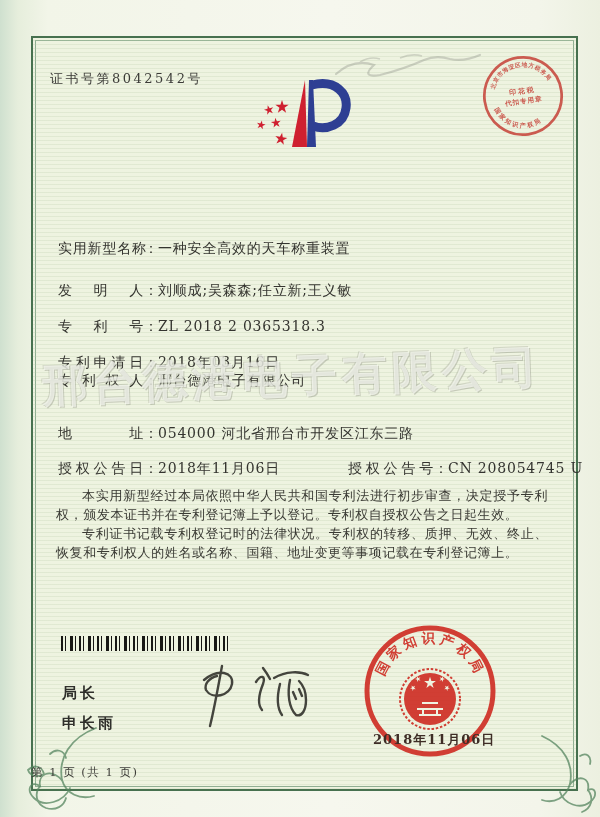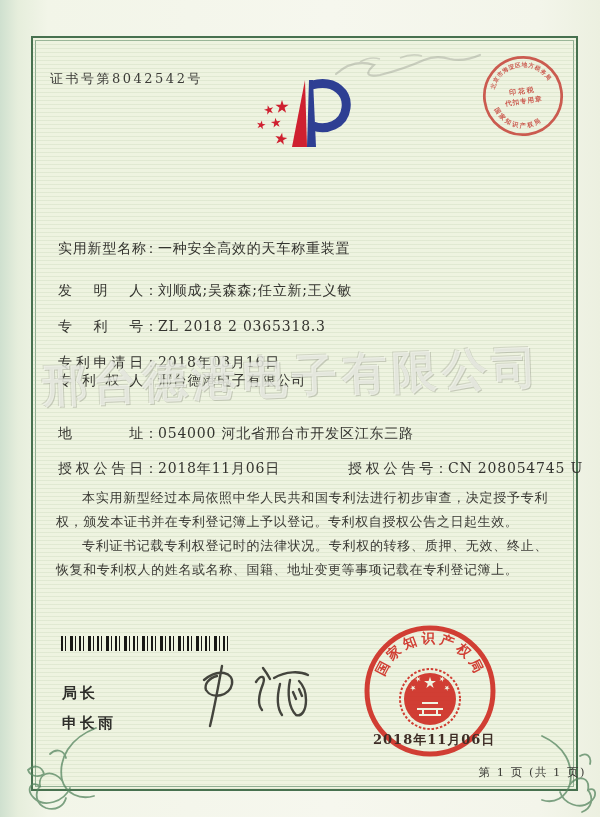--- a/index.html
+++ b/index.html
@@ -22,36 +22,36 @@
   .abs{position:absolute;}
   .cert-no{left:50px;top:70px;font-size:13px;letter-spacing:2.5px;color:#3b3b37;}
   .logo-box{left:250px;top:77px;width:104px;height:74px;}
   .title{left:31px;top:158px;width:543px;text-align:center;font-size:32px;font-weight:600;
          letter-spacing:13px;color:#262624;}
   .frow{position:absolute;left:58px;font-size:14px;letter-spacing:.8px;white-space:nowrap;color:#34342f;}
   .flabel{display:inline-block;width:86px;text-align:justify;text-align-last:justify;vertical-align:bottom;}
   .fcolon{display:inline-block;width:14px;}
   .r0{top:240px}.r1{top:282px}.r2{top:318px}.r3{top:354px}.r4{top:372px}.r5{top:425px}.r6{top:460px}
   .grant-right{position:absolute;left:348px;top:460px;font-size:14px;letter-spacing:.8px;white-space:nowrap;}
-  .paras{left:56px;top:486px;width:492px;font-size:13px;line-height:24px;color:#3a3a34;
+  .paras{left:56px;top:486px;width:492px;font-size:13px;line-height:19px;color:#3a3a34;
          text-align:justify;letter-spacing:.6px;}
   .paras p{margin:0;text-indent:2em;}
   .barcode{left:61px;top:636px;width:169px;height:15px;
     background:repeating-linear-gradient(90deg,
       #181815 0 2px,#eef3e0 2px 4px,#181815 4px 5px,#eef3e0 5px 9px,
       #181815 9px 12px,#eef3e0 12px 14px,#181815 14px 15px,#eef3e0 15px 18px);
   }
   .director-label{left:62px;top:684px;font-size:15px;letter-spacing:3px;font-weight:600;
     font-family:"DejaVu Sans",sans-serif;color:#2f2f2b;}
   .director-name{left:62px;top:714px;font-size:15px;letter-spacing:3px;font-weight:600;
     font-family:Liberation Sans, sans-serif;color:#2f2f2b;}
   .signature-box{left:160px;top:658px;width:155px;height:78px;}
   .seal-box{left:360px;top:621px;width:140px;height:140px;}
   .seal-date{left:373px;top:731px;font-size:13px;font-weight:600;letter-spacing:1px;color:#3e2d26;z-index:9;}
-  .footer{left:31px;top:765px;width:543px;text-align:right;font-size:11.5px;letter-spacing:1.5px;color:#3d3d38;padding-left:12px;}
+  .footer{left:31px;top:765px;width:543px;text-align:left;font-size:11.5px;letter-spacing:1.5px;color:#3d3d38;}
   .watermark{
     left:42px;top:346px;width:540px;font-size:45px;font-weight:700;letter-spacing:5px;white-space:nowrap;
     transform:rotate(-2.2deg);z-index:6;pointer-events:none;
     color:rgba(252,253,248,.66);
     text-shadow:1px 1px 0 rgba(148,152,138,.45),-1px -1px 0 rgba(148,152,138,.32);
     font-family:"DejaVu Sans",sans-serif;
   }
   .tax-stamp-box{left:477px;top:50px;width:92px;height:92px;opacity:.88;transform:rotate(-8deg);}
   .smudge-box{left:330px;top:44px;width:165px;height:42px;opacity:.38;}
   .orn-bl{left:20px;top:724px;width:82px;height:90px;}

